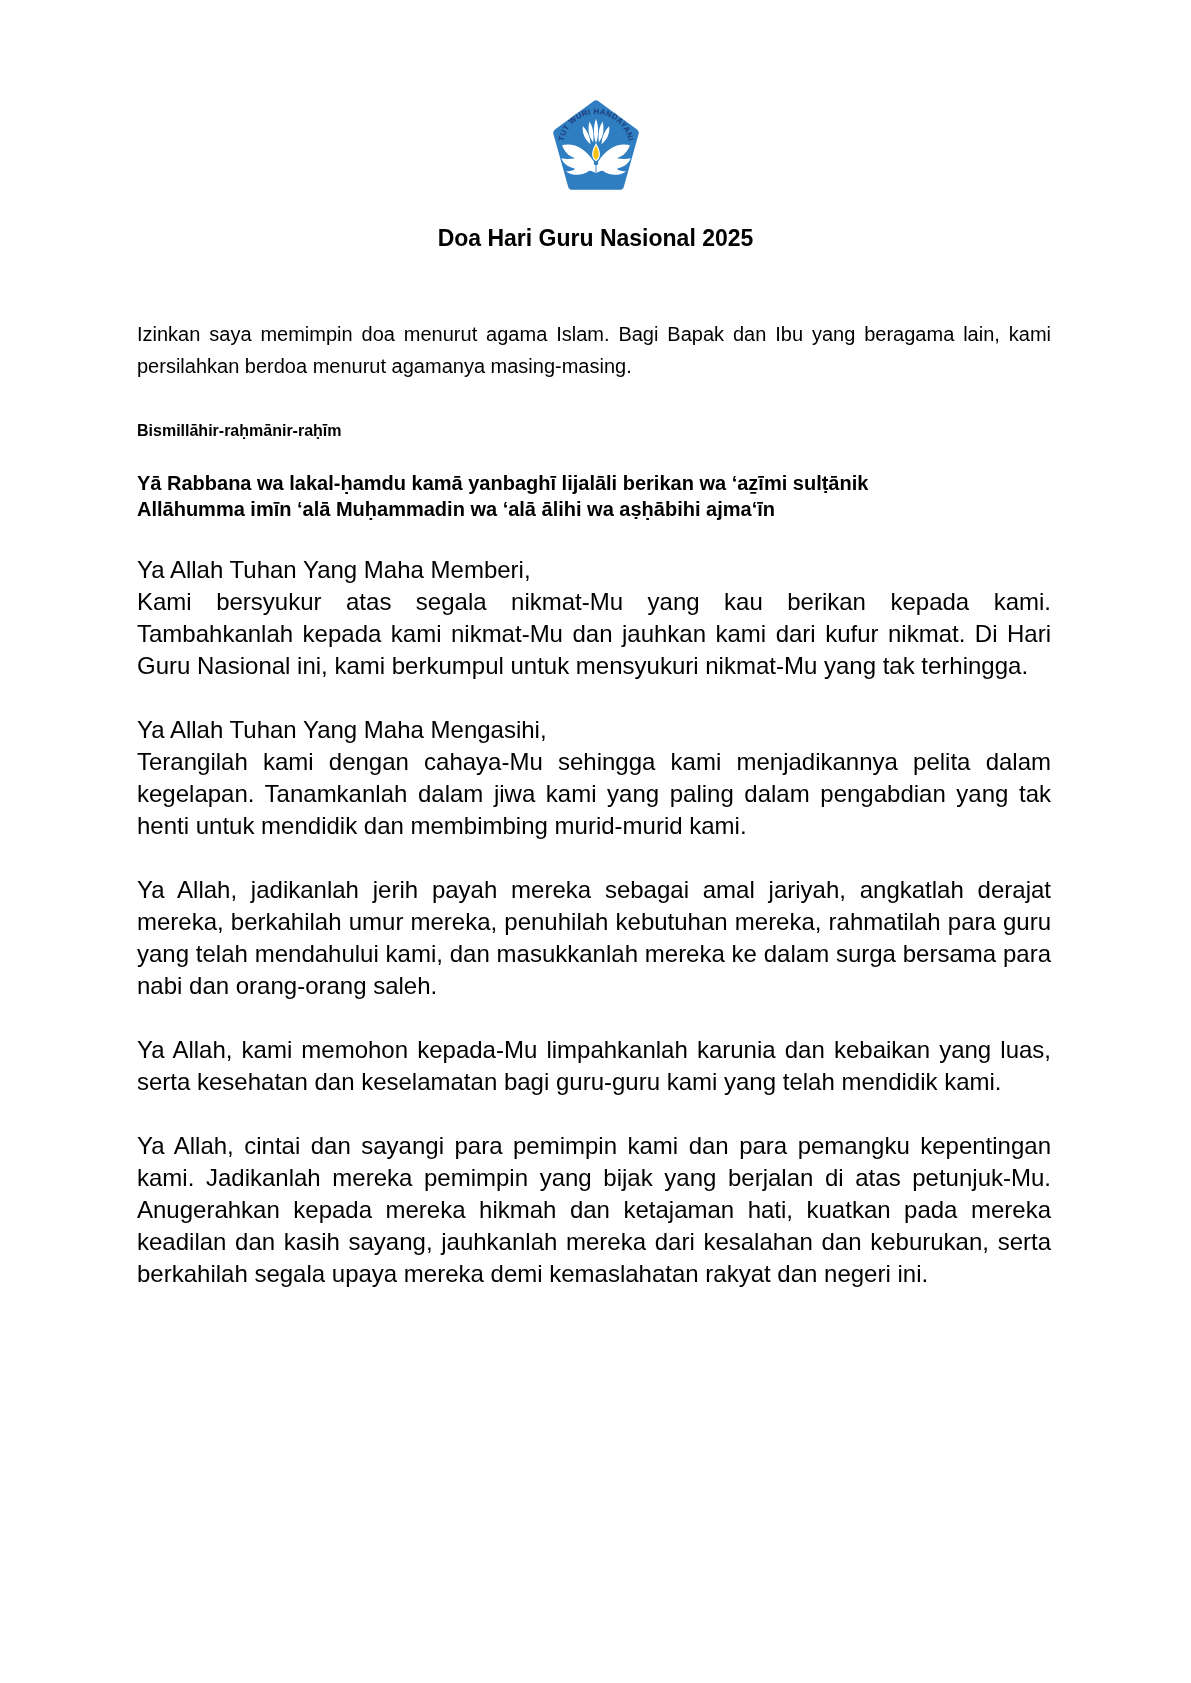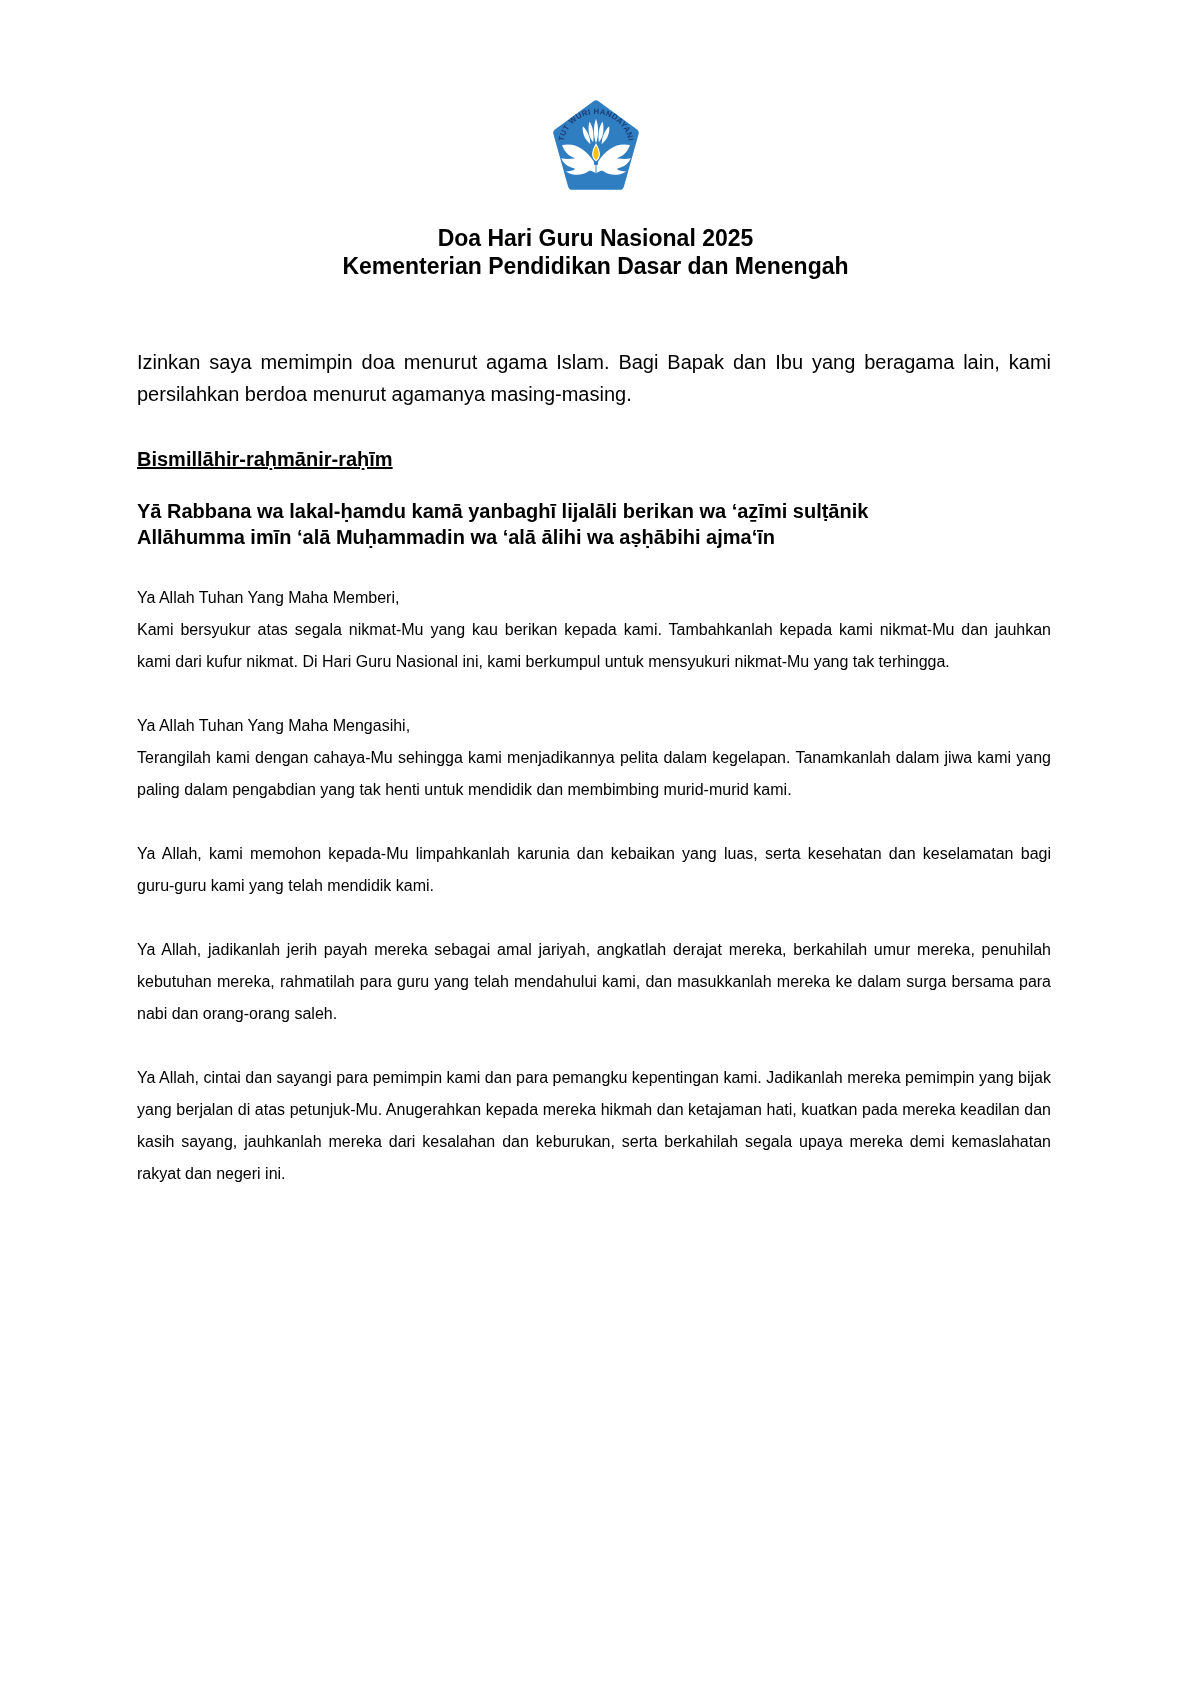--- a/index.html
+++ b/index.html
@@ -30,34 +30,33 @@
   }
   .intro {
     margin: 66px 0 0 0;
     font-size: 20px;
     line-height: 32px;
     text-align: justify;
   }
   .basmalah {
     margin: 36px 0 0 0;
     font-weight: bold;
-    font-size: 20px;
+    font-size: 16px;
     line-height: 26px;
-    text-decoration: underline;
   }
   .translit {
     margin: 26px 0 0 0;
     font-weight: bold;
     font-size: 20px;
     line-height: 26px;
     text-align: left;
   }
   .prayer {
     margin: 32px 0 0 0;
-    font-size: 16px;
+    font-size: 24px;
     line-height: 32px;
     text-align: justify;
   }
 </style>
 </head>
 <body>
 
 <div class="page">
 
   <div class="logo-wrap">
@@ -87,38 +86,37 @@
 
       <path d="M50 47 C 45.5 55, 45 61, 50 64.5 C 55 61, 54.5 55, 50 47 Z" fill="#F6C20F" stroke="#FFFFFF" stroke-width="1.2"></path>
 
       <path d="M27 70 C 35 65, 44 65, 50 70 C 56 65, 65 65, 73 70 L73 78 C 65 73.5, 56 73.5, 50 78 C 44 73.5, 35 73.5, 27 78 Z" fill="#FFFFFF"></path>
       <path d="M50 70 L50 78" stroke="#2F7EC2" stroke-width="1"></path>
     </svg>
   </div>
 
   <div class="title-block">
     <div>Doa Hari Guru Nasional 2025</div>
-    <div>Kementerian Pendidikan Dasar dan Menengah</div>
   </div>
 
   <div class="content">
 
     <p class="intro">Izinkan saya memimpin doa menurut agama Islam. Bagi Bapak dan Ibu yang beragama lain, kami persilahkan berdoa menurut agamanya masing-masing.</p>
 
     <p class="basmalah">Bismillāhir-raḥmānir-raḥīm</p>
 
     <div class="translit">
       <div>Yā Rabbana wa lakal-ḥamdu kamā yanbaghī lijalāli berikan wa ‘aẕīmi sulṭānik</div>
       <div>Allāhumma imīn ‘alā Muḥammadin wa ‘alā ālihi wa aṣḥābihi ajma‘īn</div>
     </div>
 
     <p class="prayer"><span>Ya Allah Tuhan Yang Maha Memberi,</span><br><span>Kami bersyukur atas segala nikmat-Mu yang kau berikan kepada kami. Tambahkanlah kepada kami nikmat-Mu dan jauhkan kami dari kufur nikmat. Di Hari Guru Nasional ini, kami berkumpul untuk mensyukuri nikmat-Mu yang tak terhingga.</span></p>
 
     <p class="prayer"><span>Ya Allah Tuhan Yang Maha Mengasihi,</span><br><span>Terangilah kami dengan cahaya-Mu sehingga kami menjadikannya pelita dalam kegelapan. Tanamkanlah dalam jiwa kami yang paling dalam pengabdian yang tak henti untuk mendidik dan membimbing murid-murid kami.</span></p>
 
+    <p class="prayer"><span>Ya Allah, jadikanlah jerih payah mereka sebagai amal jariyah, angkatlah derajat mereka, berkahilah umur mereka, penuhilah kebutuhan mereka, rahmatilah para guru yang telah mendahului kami, dan masukkanlah mereka ke dalam surga bersama para nabi dan orang-orang saleh.</span></p>
+
     <p class="prayer"><span>Ya Allah, kami memohon kepada-Mu limpahkanlah karunia dan kebaikan yang luas, serta kesehatan dan keselamatan bagi guru-guru kami yang telah mendidik kami.</span></p>
-
-    <p class="prayer"><span>Ya Allah, jadikanlah jerih payah mereka sebagai amal jariyah, angkatlah derajat mereka, berkahilah umur mereka, penuhilah kebutuhan mereka, rahmatilah para guru yang telah mendahului kami, dan masukkanlah mereka ke dalam surga bersama para nabi dan orang-orang saleh.</span></p>
 
     <p class="prayer"><span>Ya Allah, cintai dan sayangi para pemimpin kami dan para pemangku kepentingan kami. Jadikanlah mereka pemimpin yang bijak yang berjalan di atas petunjuk-Mu. Anugerahkan kepada mereka hikmah dan ketajaman hati, kuatkan pada mereka keadilan dan kasih sayang, jauhkanlah mereka dari kesalahan dan keburukan, serta berkahilah segala upaya mereka demi kemaslahatan rakyat dan negeri ini.</span></p>
 
   </div>
 </div>
 
 </body></html>

